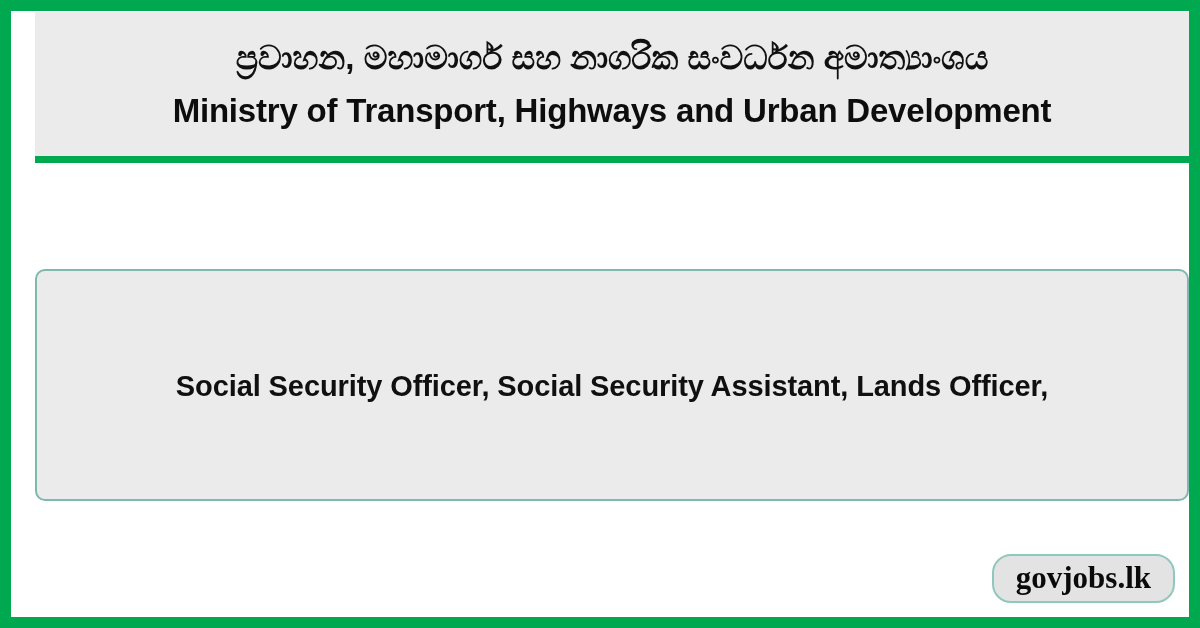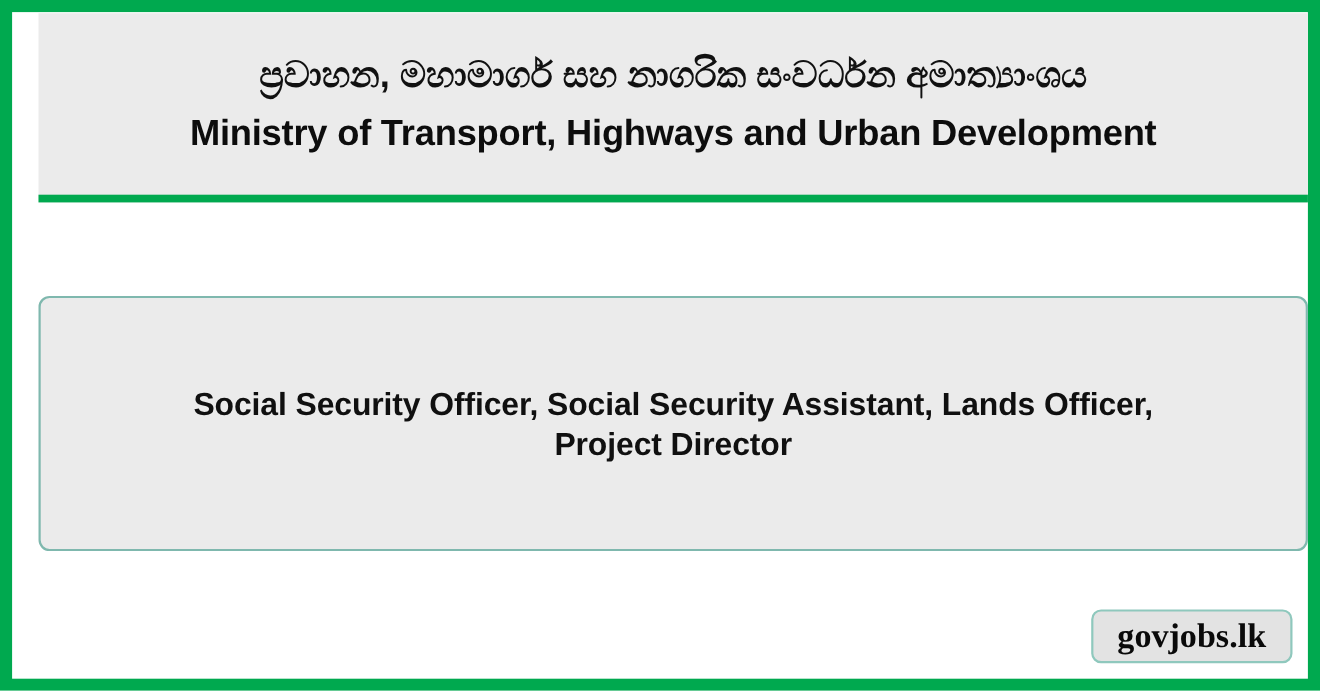--- a/index.html
+++ b/index.html
@@ -23,21 +23,21 @@
     background: #ffffff;
     border: 11px solid #00a94f;
   }
 
   
   #header-band {
     position: absolute;
     left: 24px;
     top: 1px;
     width: 1154px;
-    height: 172px;
+    height: 151px;
     background: #ebebeb;
     border-bottom: 7px solid #00a94f;
     box-sizing: border-box;
     display: flex;
     flex-direction: column;
     align-items: center;
     justify-content: center;
   }
   #header-title-si {
     font-family: "Liberation Sans", "DejaVu Sans", sans-serif;
@@ -102,21 +102,21 @@
   }
 
   
   #brand-badge {
     position: absolute;
     right: 14px;
     bottom: 14px;
     box-sizing: border-box;
     background: #e3e3e3;
     border: 2px solid #8fc8bd;
-    border-radius: 9px;
+    border-radius: 19px;
     padding: 6px 22px 8px 22px;
     display: flex;
     align-items: center;
     justify-content: center;
   }
   #brand-badge-label {
     font-family: "Liberation Serif", "DejaVu Serif", serif;
     font-weight: 700;
     font-size: 31px;
     line-height: 1;
@@ -130,21 +130,20 @@
 <div id="poster">
 
   <div id="header-band">
     <div id="header-title-si">ප්‍රවාහන, මහාමාර්ග සහ නාගරික සංවර්ධන අමාත්‍යාංශය</div>
     <div id="header-title-en">Ministry of Transport, Highways and Urban Development</div>
   </div>
 
   <div id="content-card">
     <div id="job-en-block">
       <div class="job-en-line">Social Security Officer, Social Security Assistant, Lands Officer,</div>
-      <div class="job-en-line">Project Director</div>
     </div>
   </div>
 
   <div id="brand-badge">
     <span id="brand-badge-label">govjobs.lk</span>
   </div>
 
 </div>
 
 </body></html>

